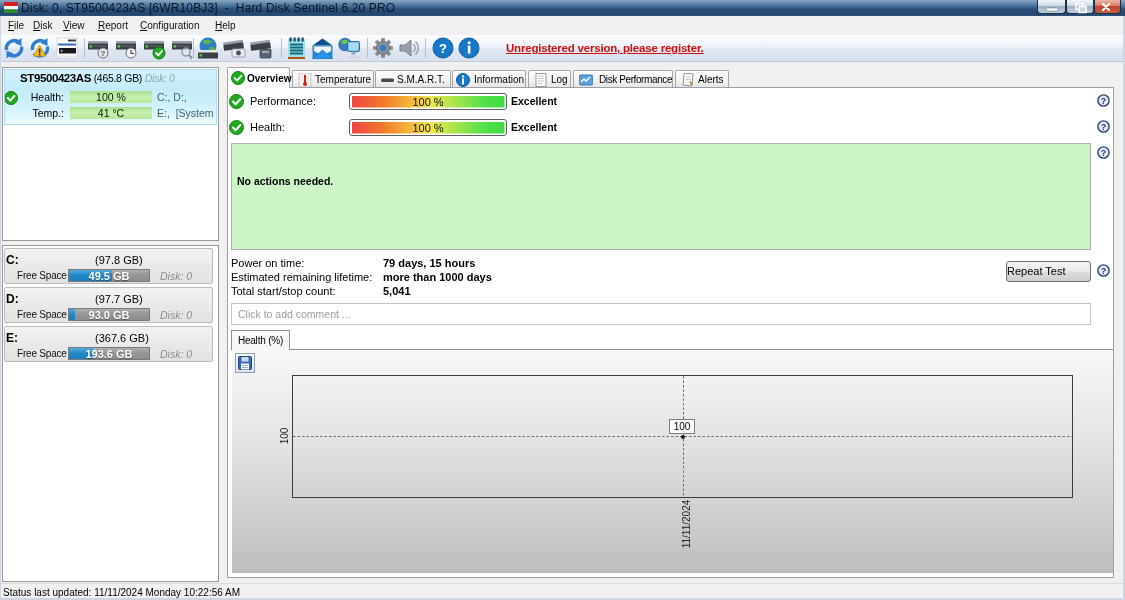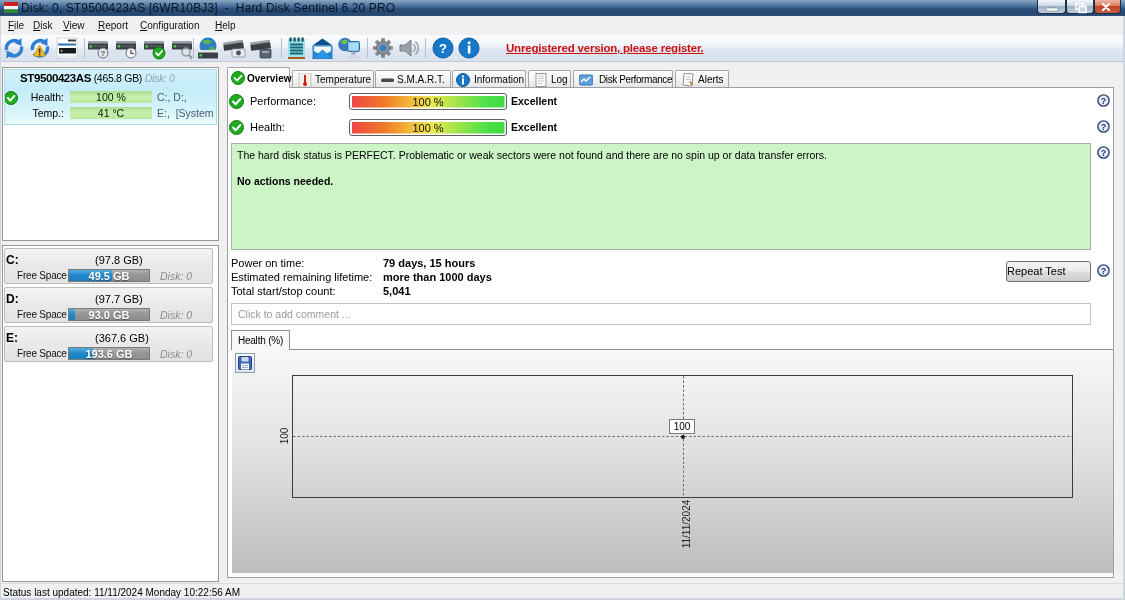--- a/index.html
+++ b/index.html
@@ -390,21 +390,20 @@
     <circle cx="7.5" cy="7.5" r="7" fill="#1faa1f" stroke="#128012"></circle>
     <path d="M4 7.5 L6.6 10.2 L11.4 5" stroke="#fff" stroke-width="2" fill="none" stroke-linecap="round" stroke-linejoin="round"></path>
   </svg>
   <div class="row-label" style="left:22px;top:33px">Health:</div>
   <div class="gradbar" style="top:31px">
       <span>100 %</span>
     </div>
   <div class="row-label bold" style="left:283px;top:33px;font-size:10.5px">Excellent</div>
 
   <div id="greenbox">
-    <div style="position:absolute;left:5px;top:5px">The hard disk status is PERFECT. Problematic or weak sectors were not found and there are no spin up or data transfer errors.</div>
     <div class="bold" style="position:absolute;left:5px;top:31px">No actions needed.</div>
   </div>
 
   <div class="row-label" style="left:3px;top:169px">Power on time:</div>
   <div class="row-label" style="left:3px;top:183px">Estimated remaining lifetime:</div>
   <div class="row-label" style="left:3px;top:197px">Total start/stop count:</div>
   <div class="row-label bold" style="left:155px;top:169px">79 days, 15 hours</div>
   <div class="row-label bold" style="left:155px;top:183px">more than 1000 days</div>
   <div class="row-label bold" style="left:155px;top:197px">5,041</div>
   <div id="repeatbtn">Repeat Test</div>

